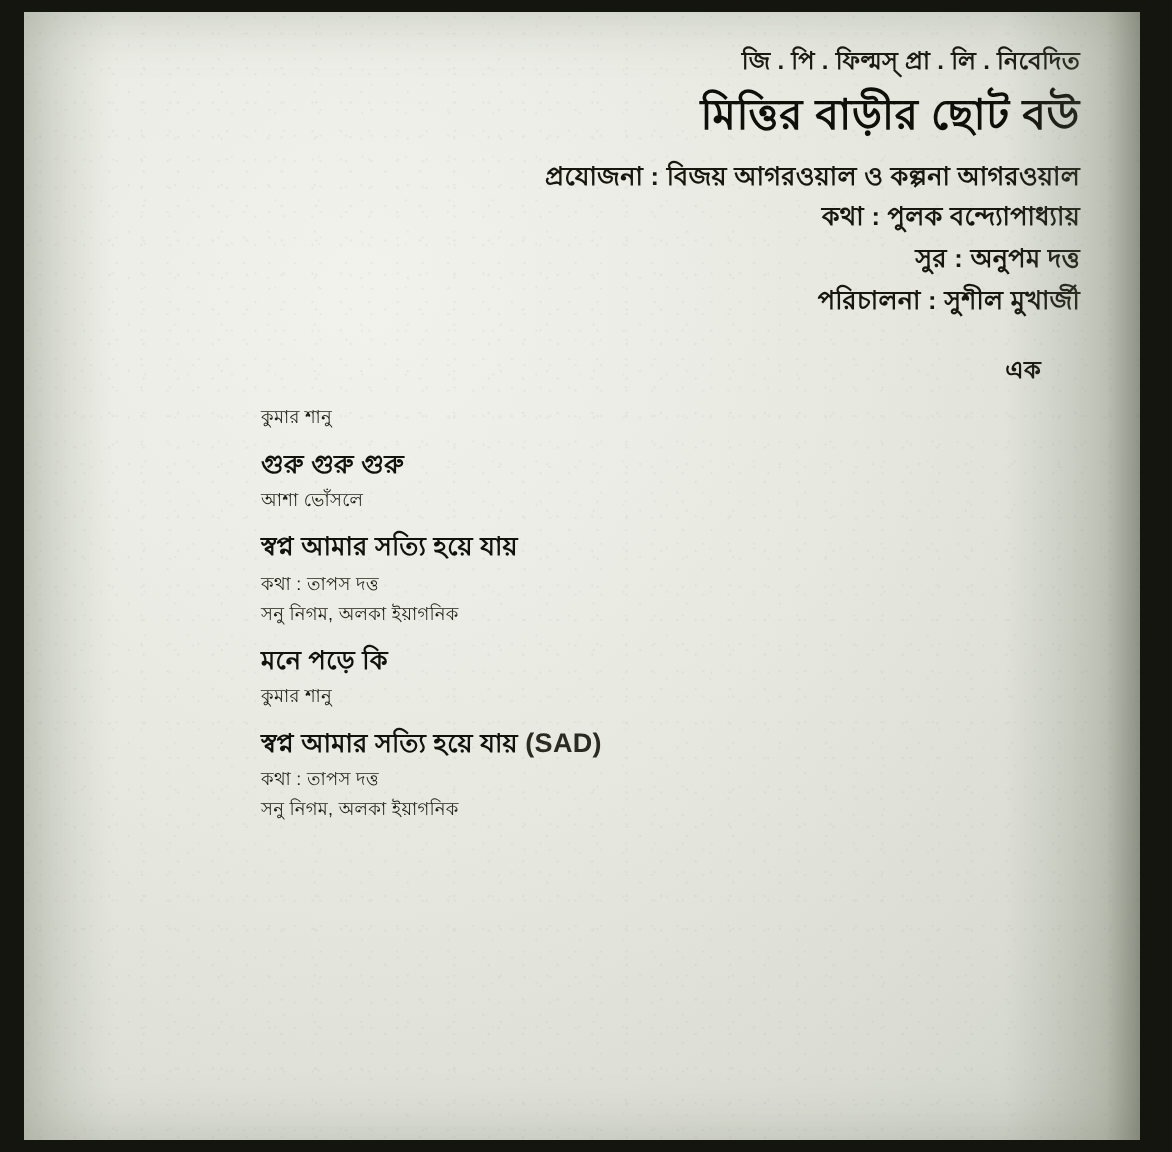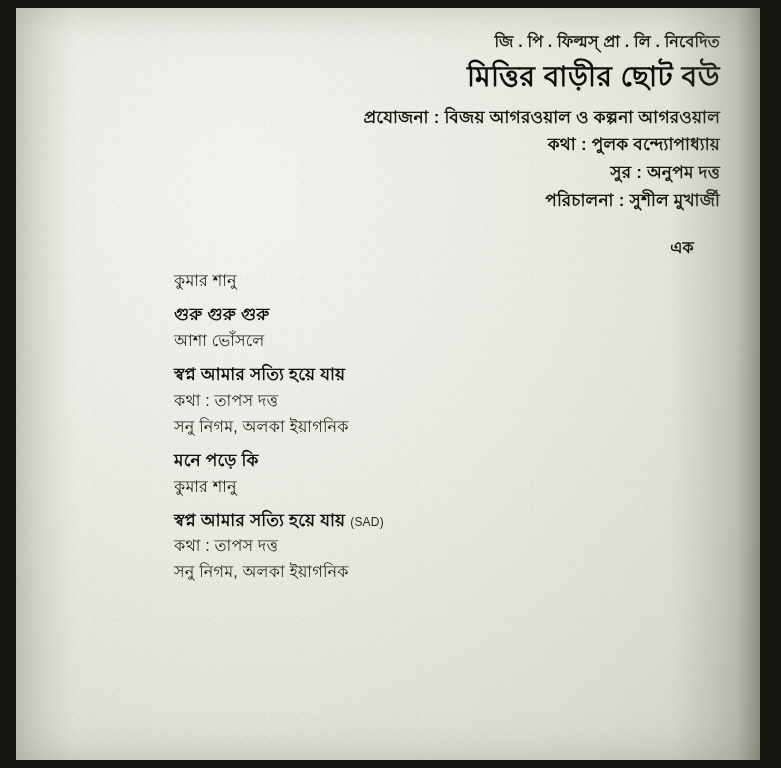--- a/index.html
+++ b/index.html
@@ -118,28 +118,28 @@
     margin: 10px 0 0 0;
   }
 
   .song-title {
     font-size: 17px;
     font-weight: 700;
     color: #12120c;
     line-height: 1.4;
   }
   .song-title .tag {
-    font-size: 12px;
-    font-weight: 400;
+    font-size: 18px;
+    font-weight: 700;
     color: #2a2a20;
     margin-top: 34px;
   }
 
   .song-sub {
-    font-size: 16px;
+    font-size: 12px;
     font-weight: 400;
     color: #1d1d14;
     line-height: 1.5;
     margin-top: 2px;
   }
 
   
   .grain {
     position: absolute;
     inset: 0;

